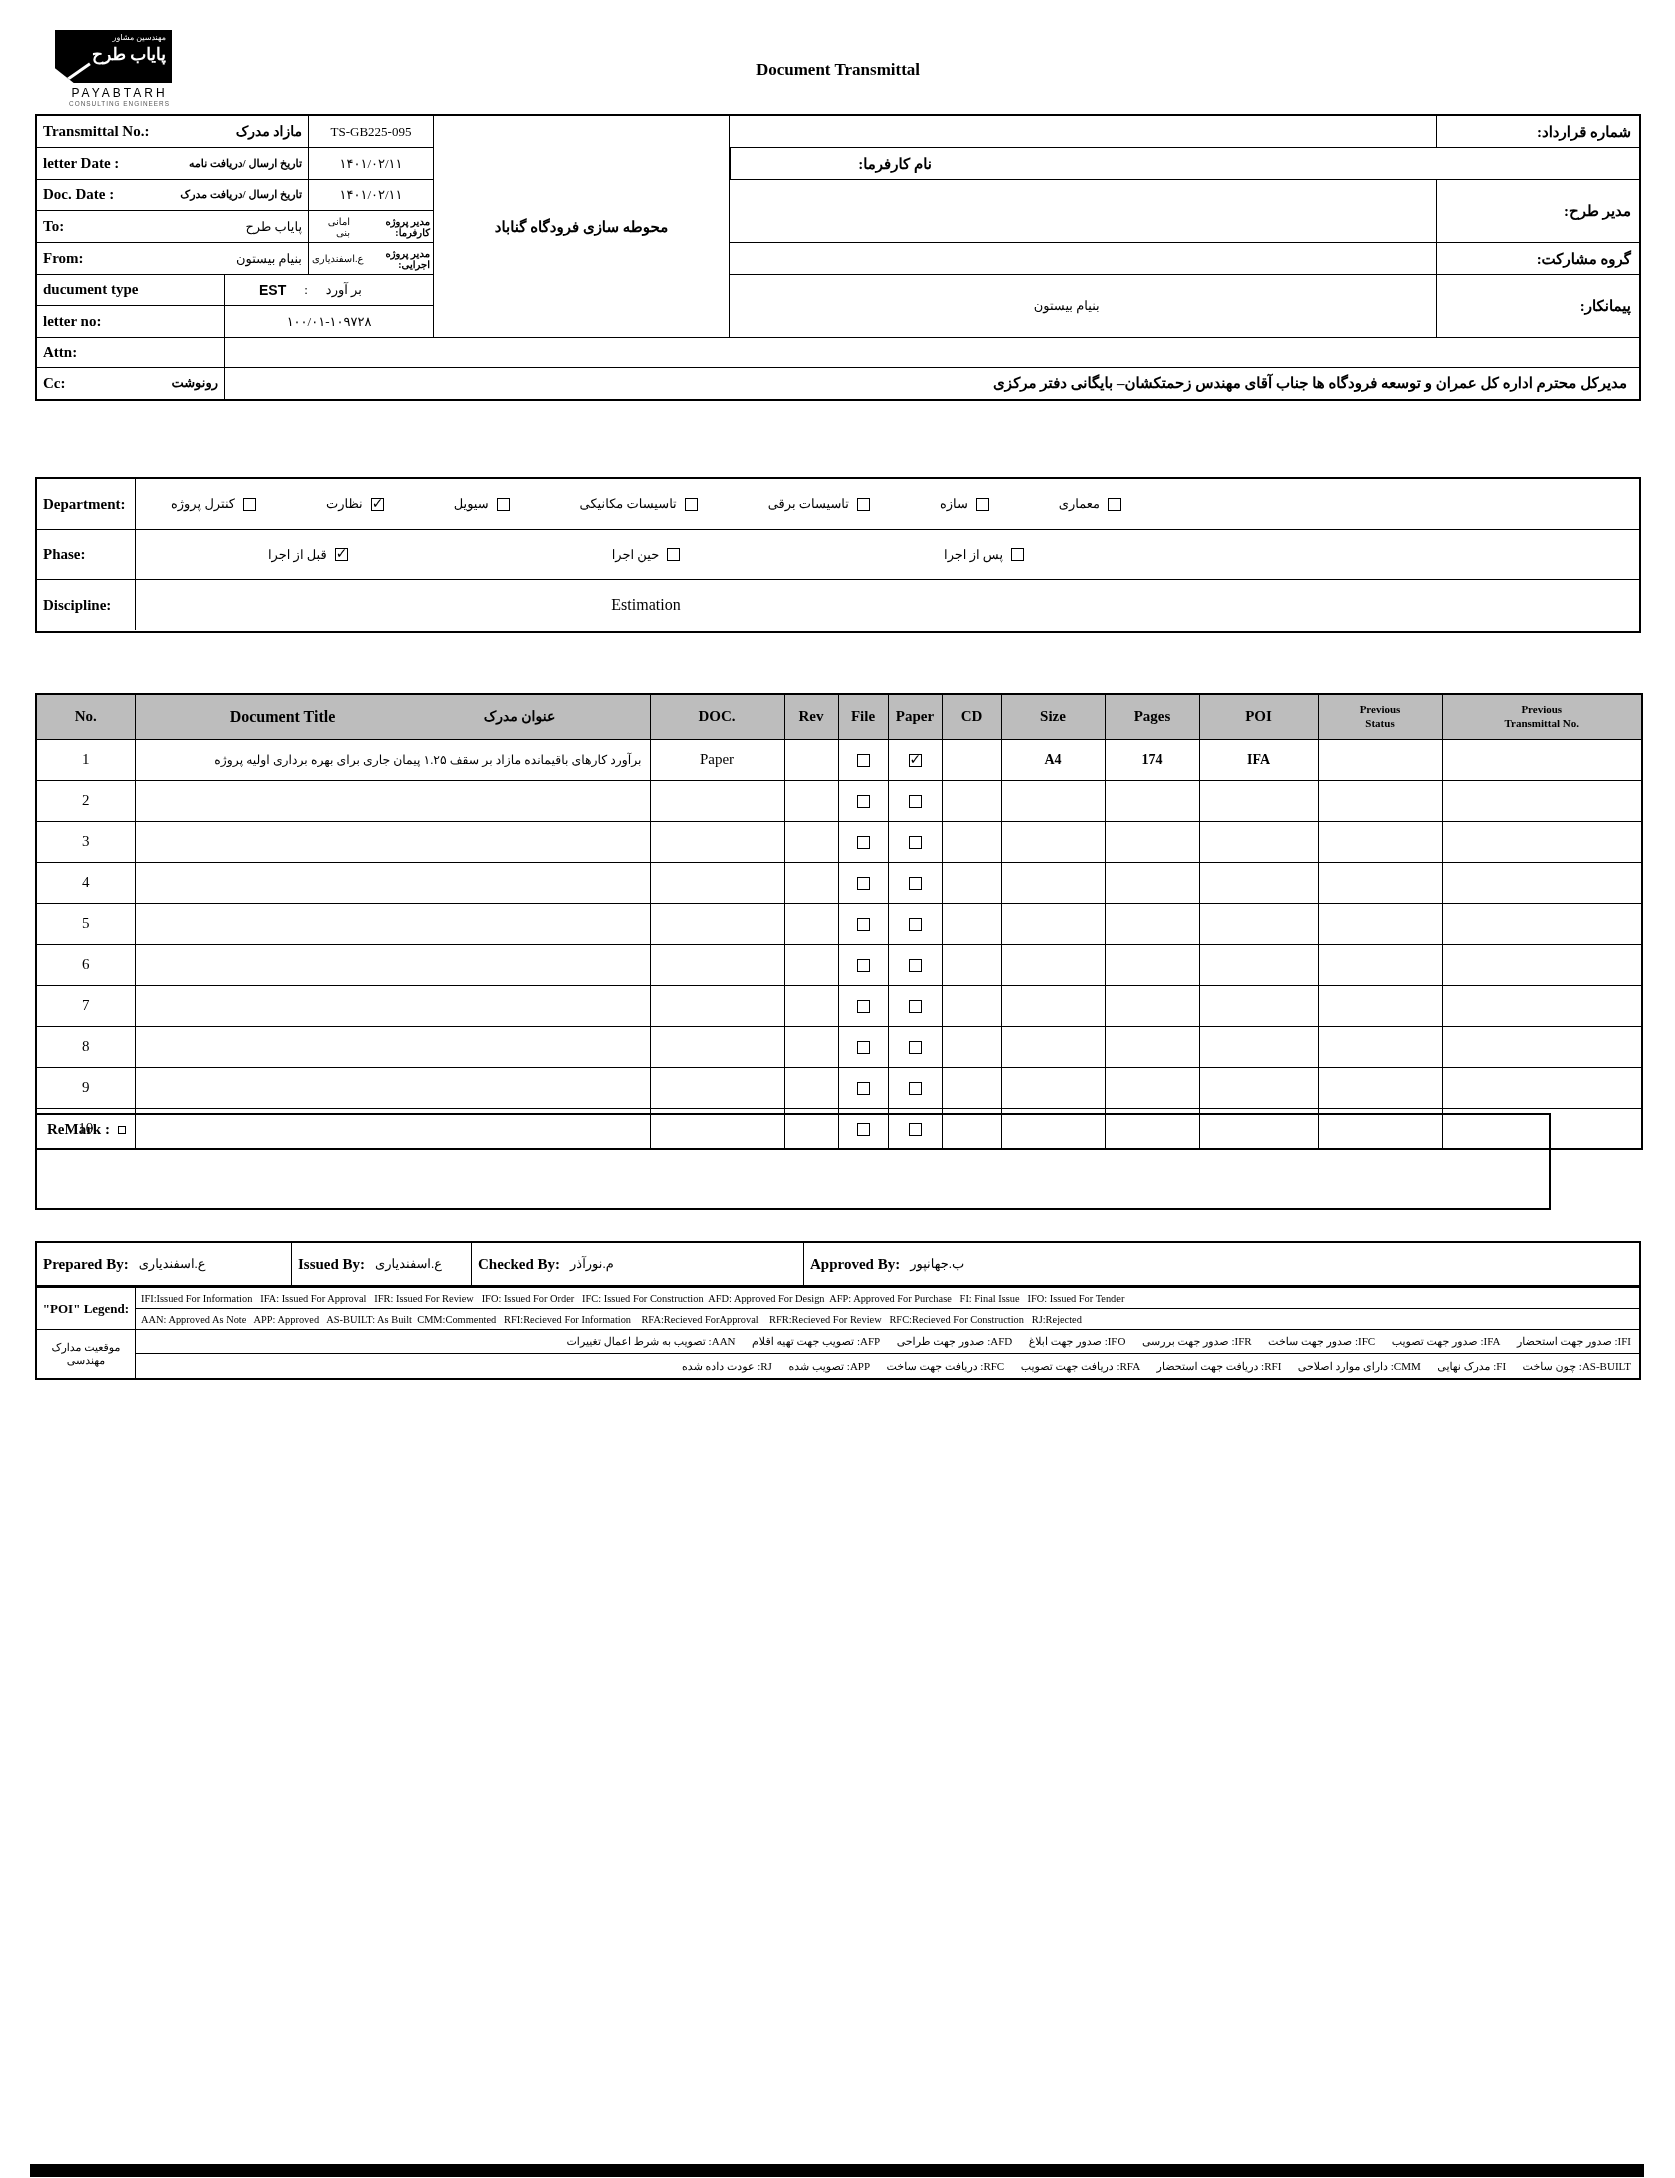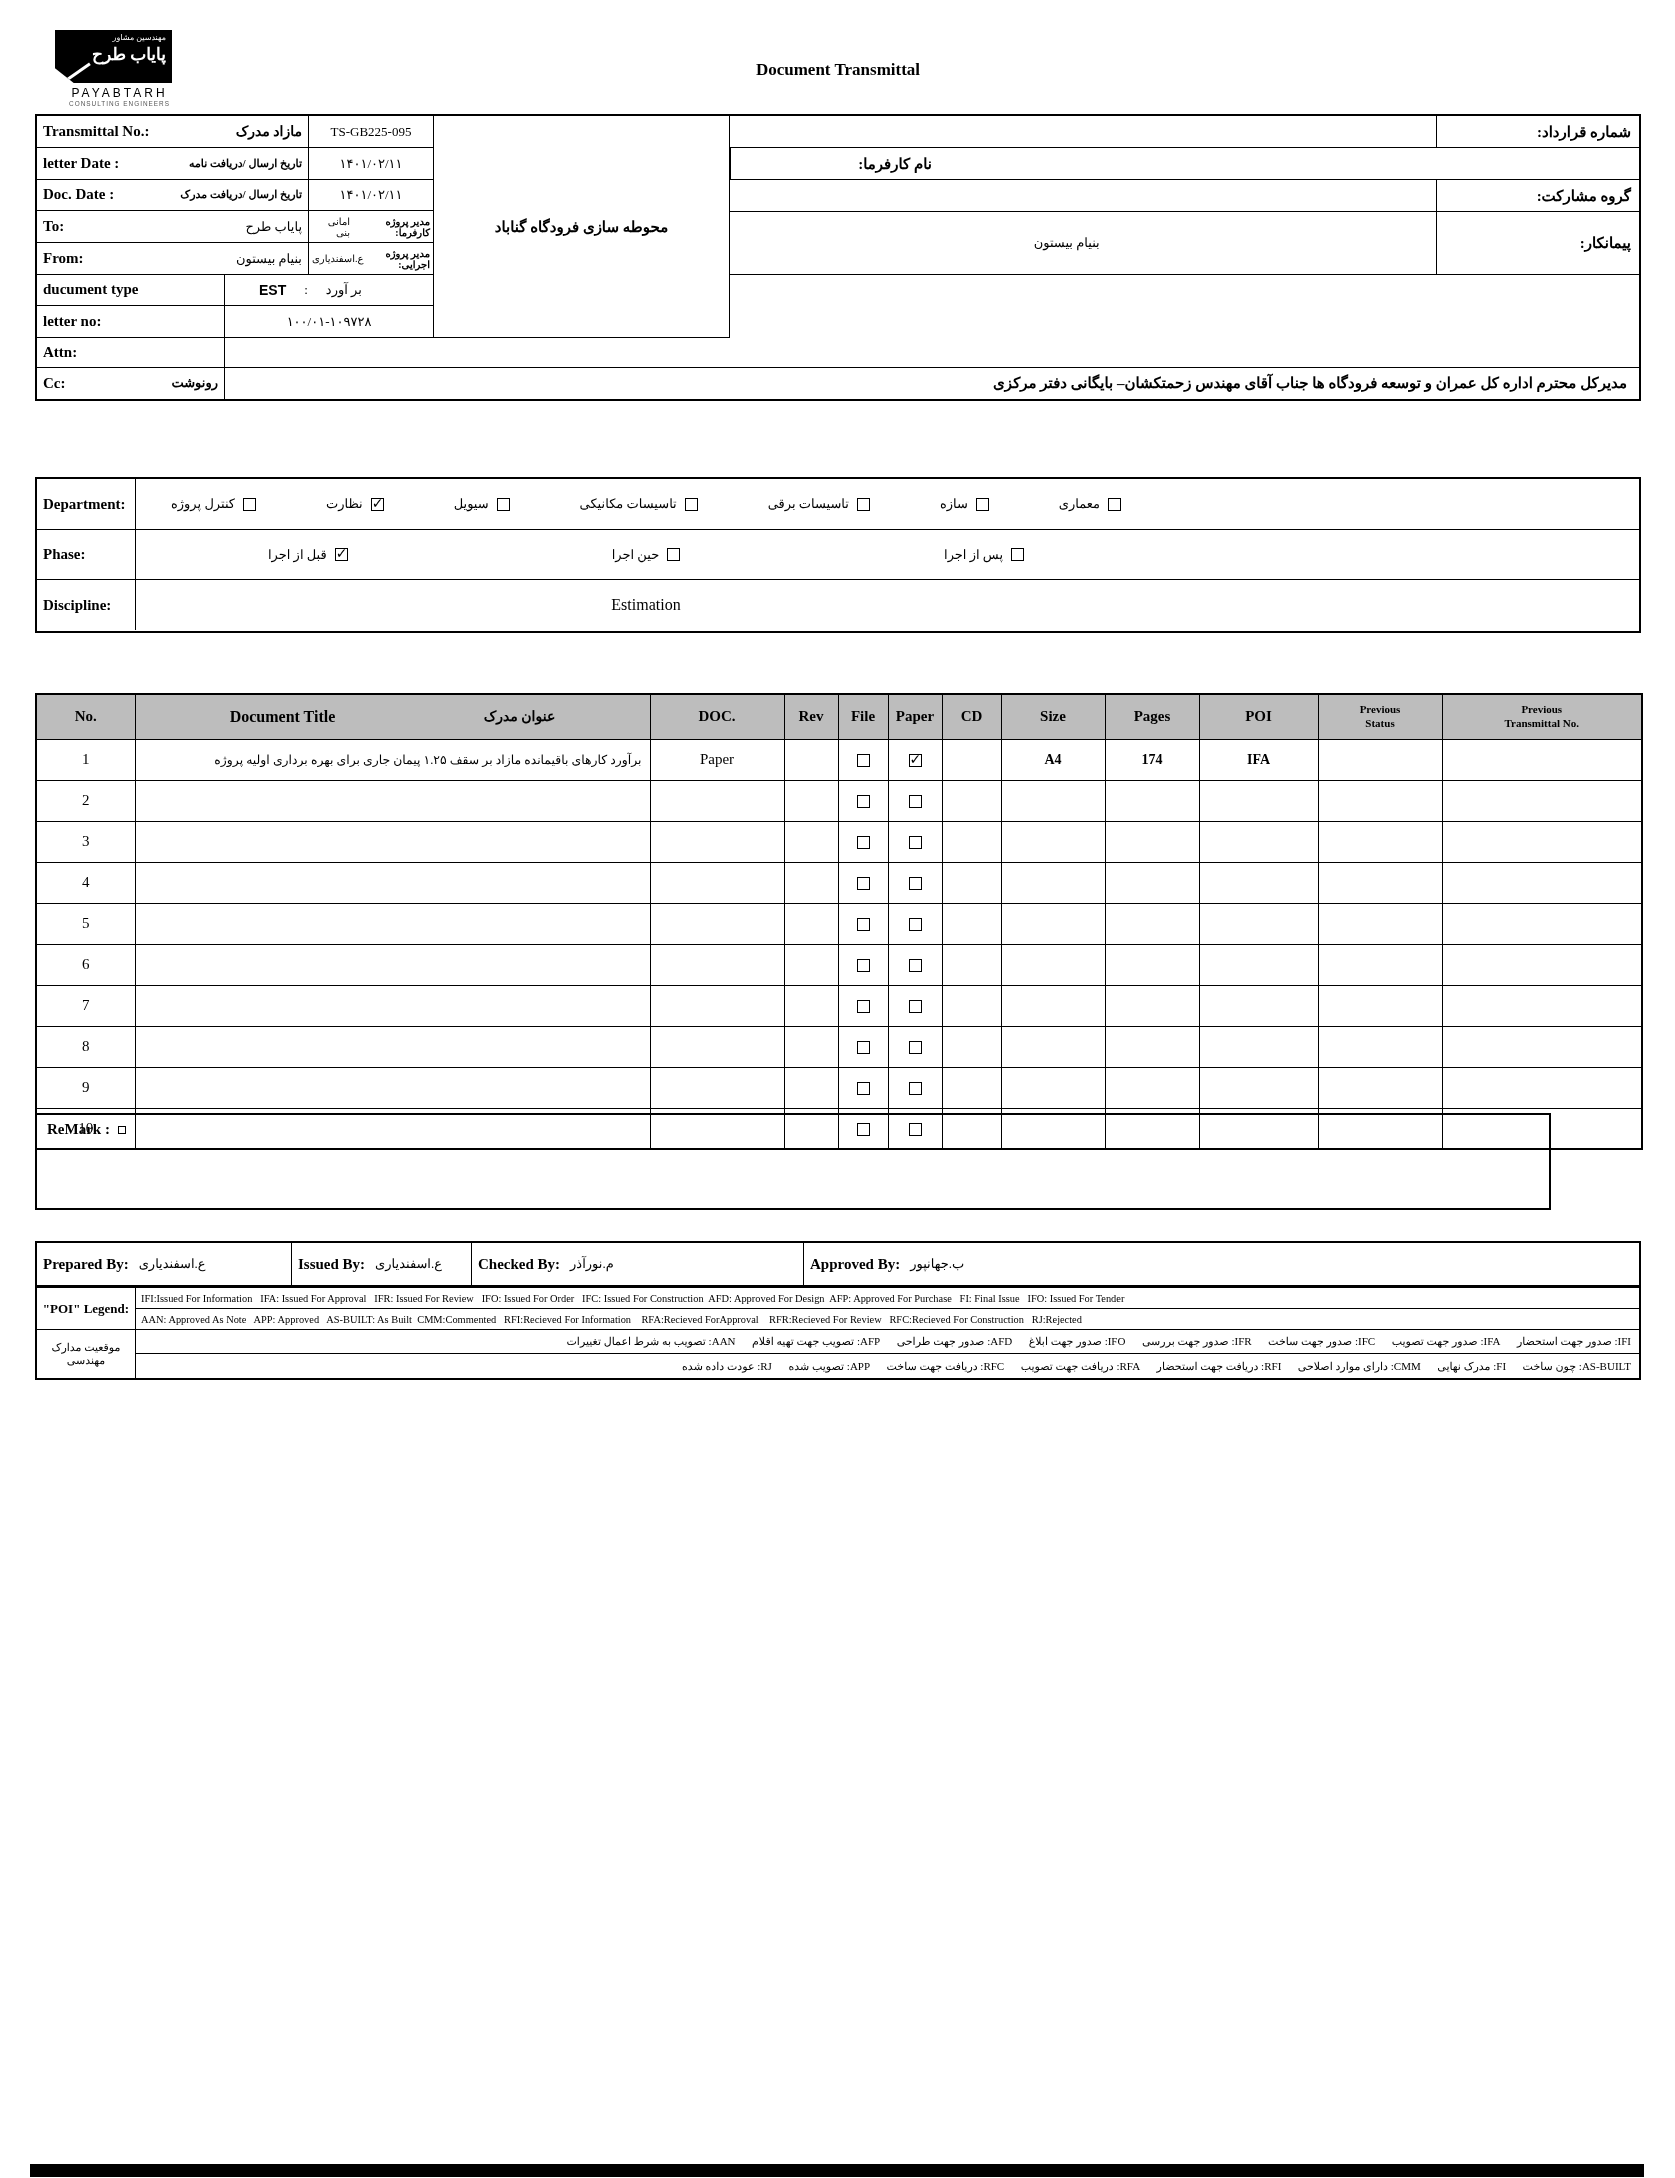--- a/index.html
+++ b/index.html
@@ -175,20 +175,24 @@
 
   <div class="proj">محوطه سازی فرودگاه گناباد</div>
 
   <div class="rb">
     <div class="rbrow" style="height:32px;">
       <div class="rbval"></div>
       <div class="rblbl">شماره قرارداد:</div>
     </div>
     <div class="rbrow" style="height:32px;">
       <div class="rblbl">نام کارفرما:</div>
+    </div>
+    <div class="rbrow" style="height:63px;">
+      <div class="rbval"></div>
+      <div class="rblbl">مدیر طرح:</div>
     </div>
     <div class="rbrow" style="height:32px;">
       <div class="rbval"></div>
       <div class="rblbl">گروه مشارکت:</div>
     </div>
     <div class="rbrow" style="height:63px;">
       <div class="rbval">بنیام بیستون</div>
       <div class="rblbl">پیمانکار:</div>
     </div>
   </div>

